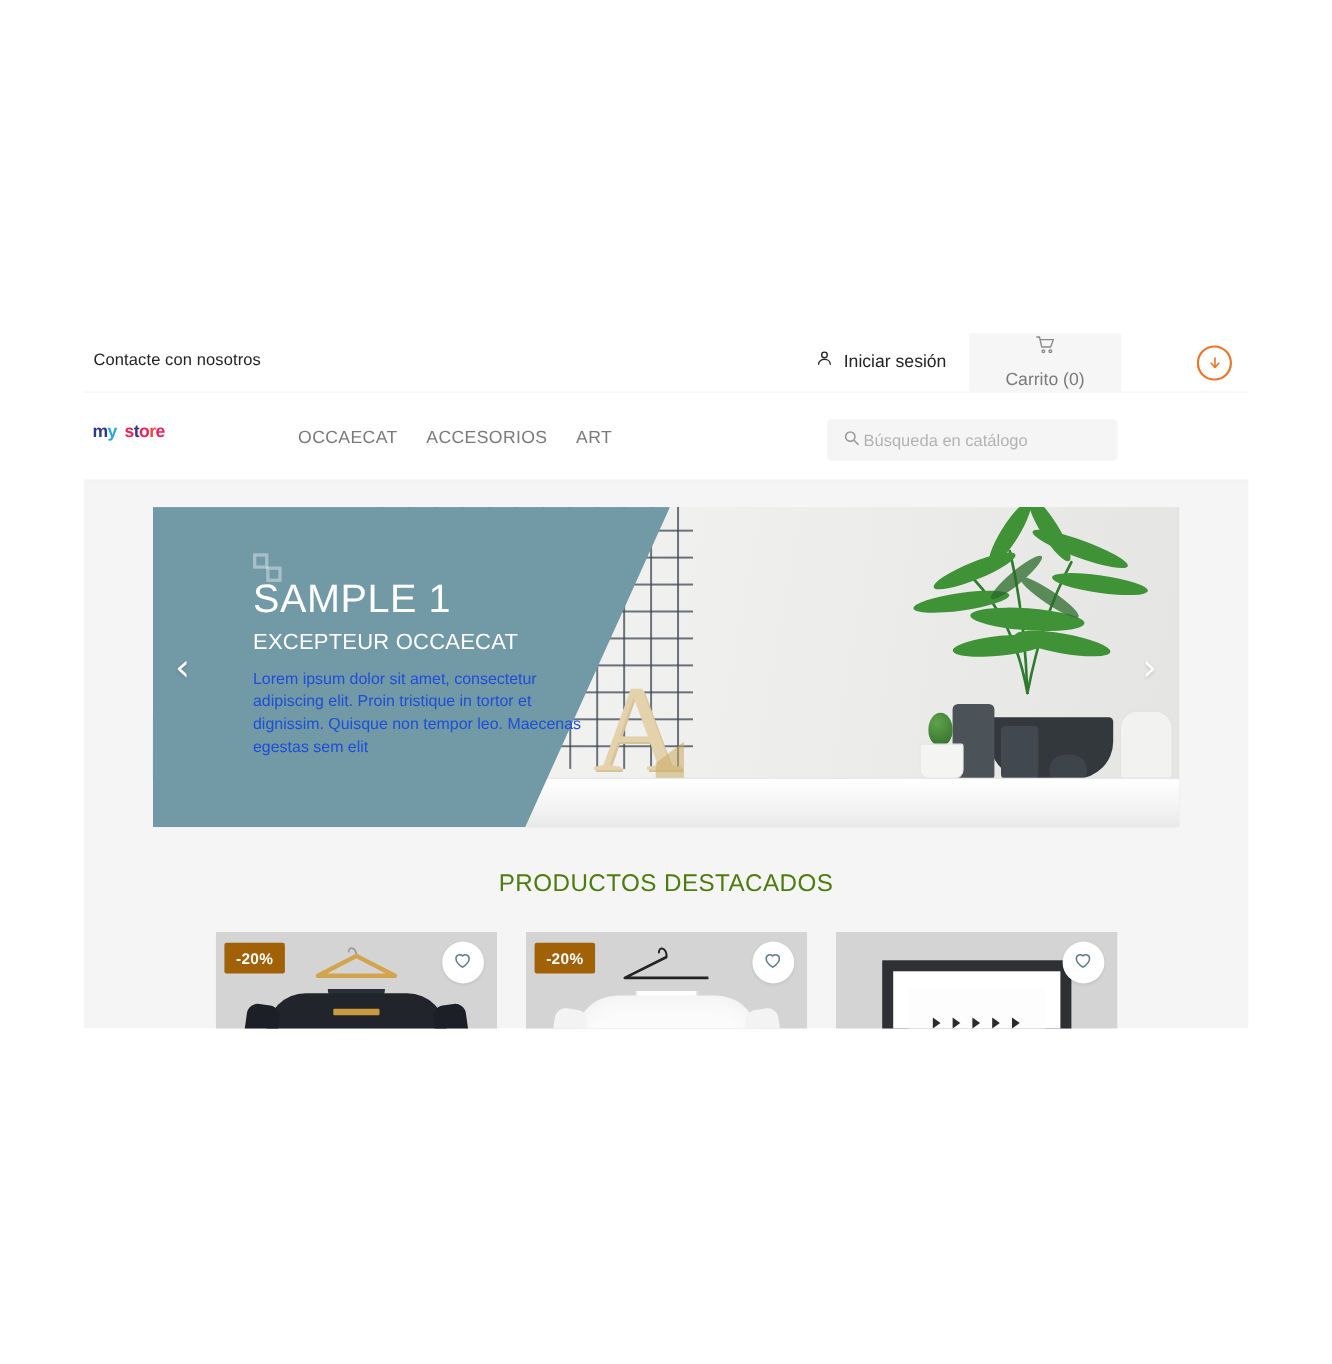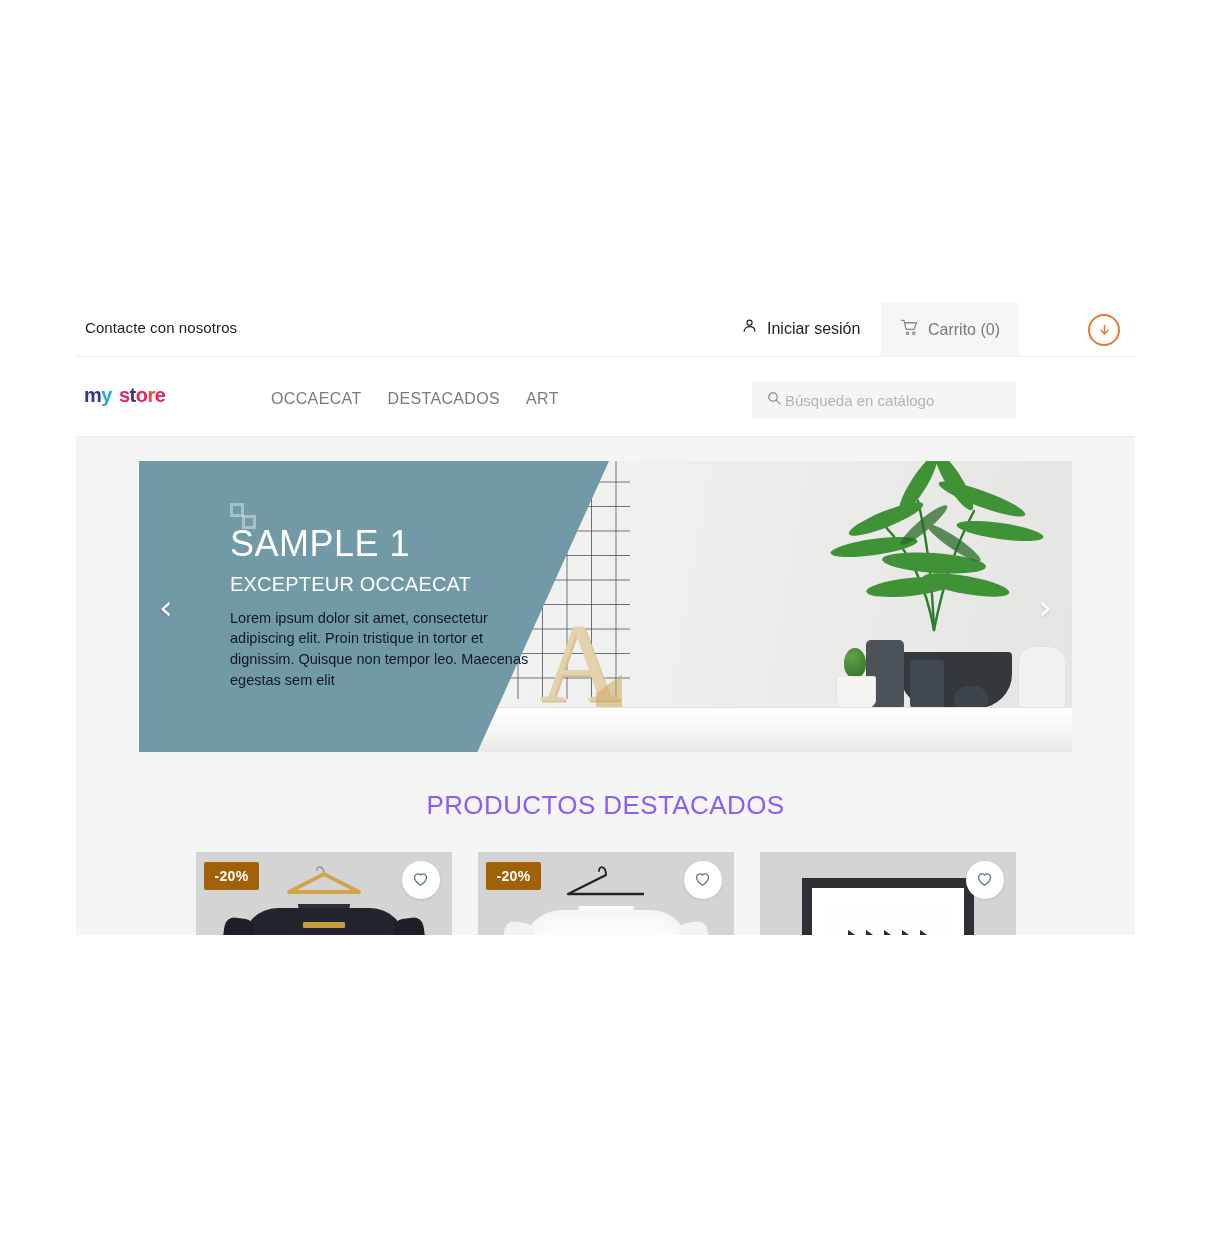--- a/index.html
+++ b/index.html
@@ -31,37 +31,37 @@
   .account-link {
     position: absolute; left: 665px; top: 14px;
     display: flex; align-items: flex-end; gap: 9px;
     font-size: 16px; color: #232323; cursor: pointer;
   }
   .cart-block {
     position: absolute; left: 805px; top: 0px;
     width: 138px; height: 53px;
     background: #f6f6f6;
     display: flex; align-items: center; justify-content: center; gap: 9px;
-    font-size: 16px; color: #7a7a7a; cursor: pointer;
+    font-size: 16px; color: #7a7a7a; cursor: pointer; flex-direction: column;
   }
   .dl-btn {
     position: absolute; left: 1012px; top: 11px;
     width: 32px; height: 32px; border-radius: 50%;
     border: 2px solid #e8762c; cursor: pointer;
     display: flex; align-items: center; justify-content: center;
   }
 
   
   .header {
     position: relative; height: 80px; width: 100%; background: #fff;
     border-bottom: 1px solid #ededed;
   }
   .logo {
     position: absolute; left: 8px; top: 28px;
-    font-size: 20px; font-weight: 700; letter-spacing: -0.5px;
+    font-size: 16px; font-weight: 700; letter-spacing: -0.5px;
     line-height: 1; user-select: none; cursor: pointer;
   }
   .logo span { display: inline-block; }
   .nav {
     position: absolute; left: 195px; top: 33px;
     display: flex; gap: 26px;
   }
   .nav a {
     font-size: 16px; color: #7a7a7a; letter-spacing: .35px;
     text-decoration: none; cursor: pointer;
@@ -166,35 +166,35 @@
   .banner-title {
     font-size: 36px; font-weight: 400; letter-spacing: .5px; line-height: 1.05;
     margin-top: 22px; color: #ffffff;
   }
   .banner-sub {
     font-size: 20px; font-weight: 400; letter-spacing: .2px;
     margin-top: 10px; color: #ffffff;
   }
   .banner-body {
     font-size: 14.5px; line-height: 1.42; margin-top: 12px;
-    color: #0f172a; max-width: 316px;
+    color: #1d4ed8; max-width: 316px;
   }
   .arrow {
     position: absolute; top: 50%; transform: translateY(-50%);
     color: #ffffff; font-size: 34px; line-height: 1; cursor: pointer;
     user-select: none; font-family: "DejaVu Sans", sans-serif;
     text-shadow: 0 1px 3px rgba(0,0,0,.18);
   }
   .arrow-prev { left: 20px; }
   .arrow-next { right: 20px; color: #ffffff; }
 
   
   .section-title {
     text-align: center; margin-top: 38px;
-    font-size: 26px; color: #8b5cf6; letter-spacing: .4px; font-weight: 400;
+    font-size: 22px; color: #4d7c0f; letter-spacing: .4px; font-weight: 400;
   }
   .products {
     display: flex; gap: 26px; justify-content: center;
     margin: 31px auto 0; width: 960px;
   }
   .card {
     position: relative; width: 256px; height: 150px;
     background: #fff; overflow: hidden;
   }
   .card-img { position: absolute; inset: 0; background: #d4d4d4; }
@@ -293,21 +293,21 @@
       </div>
     </div>
 
     <div class="header">
       <div class="logo">
         <span style="color:#2d3a8c">m</span><span style="color:#24a7e0">y</span><span style="display:inline-block;width:7px"></span><span style="color:#e7225c">s</span><span style="color:#2d3a8c">t</span><span style="color:#e7225c">o</span><span style="color:#f0483a">r</span><span style="color:#e7225c">e</span>
       </div>
 
       <nav class="nav">
         <a href="#">OCCAECAT</a>
-        <a href="#">DESTACADOS</a>
+        <a href="#">ACCESORIOS</a>
         <a href="#">ART</a>
       </nav>
 
       <div class="search">
         <span>
           <svg width="16" height="16" viewBox="0 0 24 24" fill="none" stroke="#9b9b9b" stroke-width="2.1" stroke-linecap="round">
             <circle cx="10.5" cy="10.5" r="6.4"></circle>
               <path d="M15.4 15.4 21 21"></path>
           </svg>
         </span>

